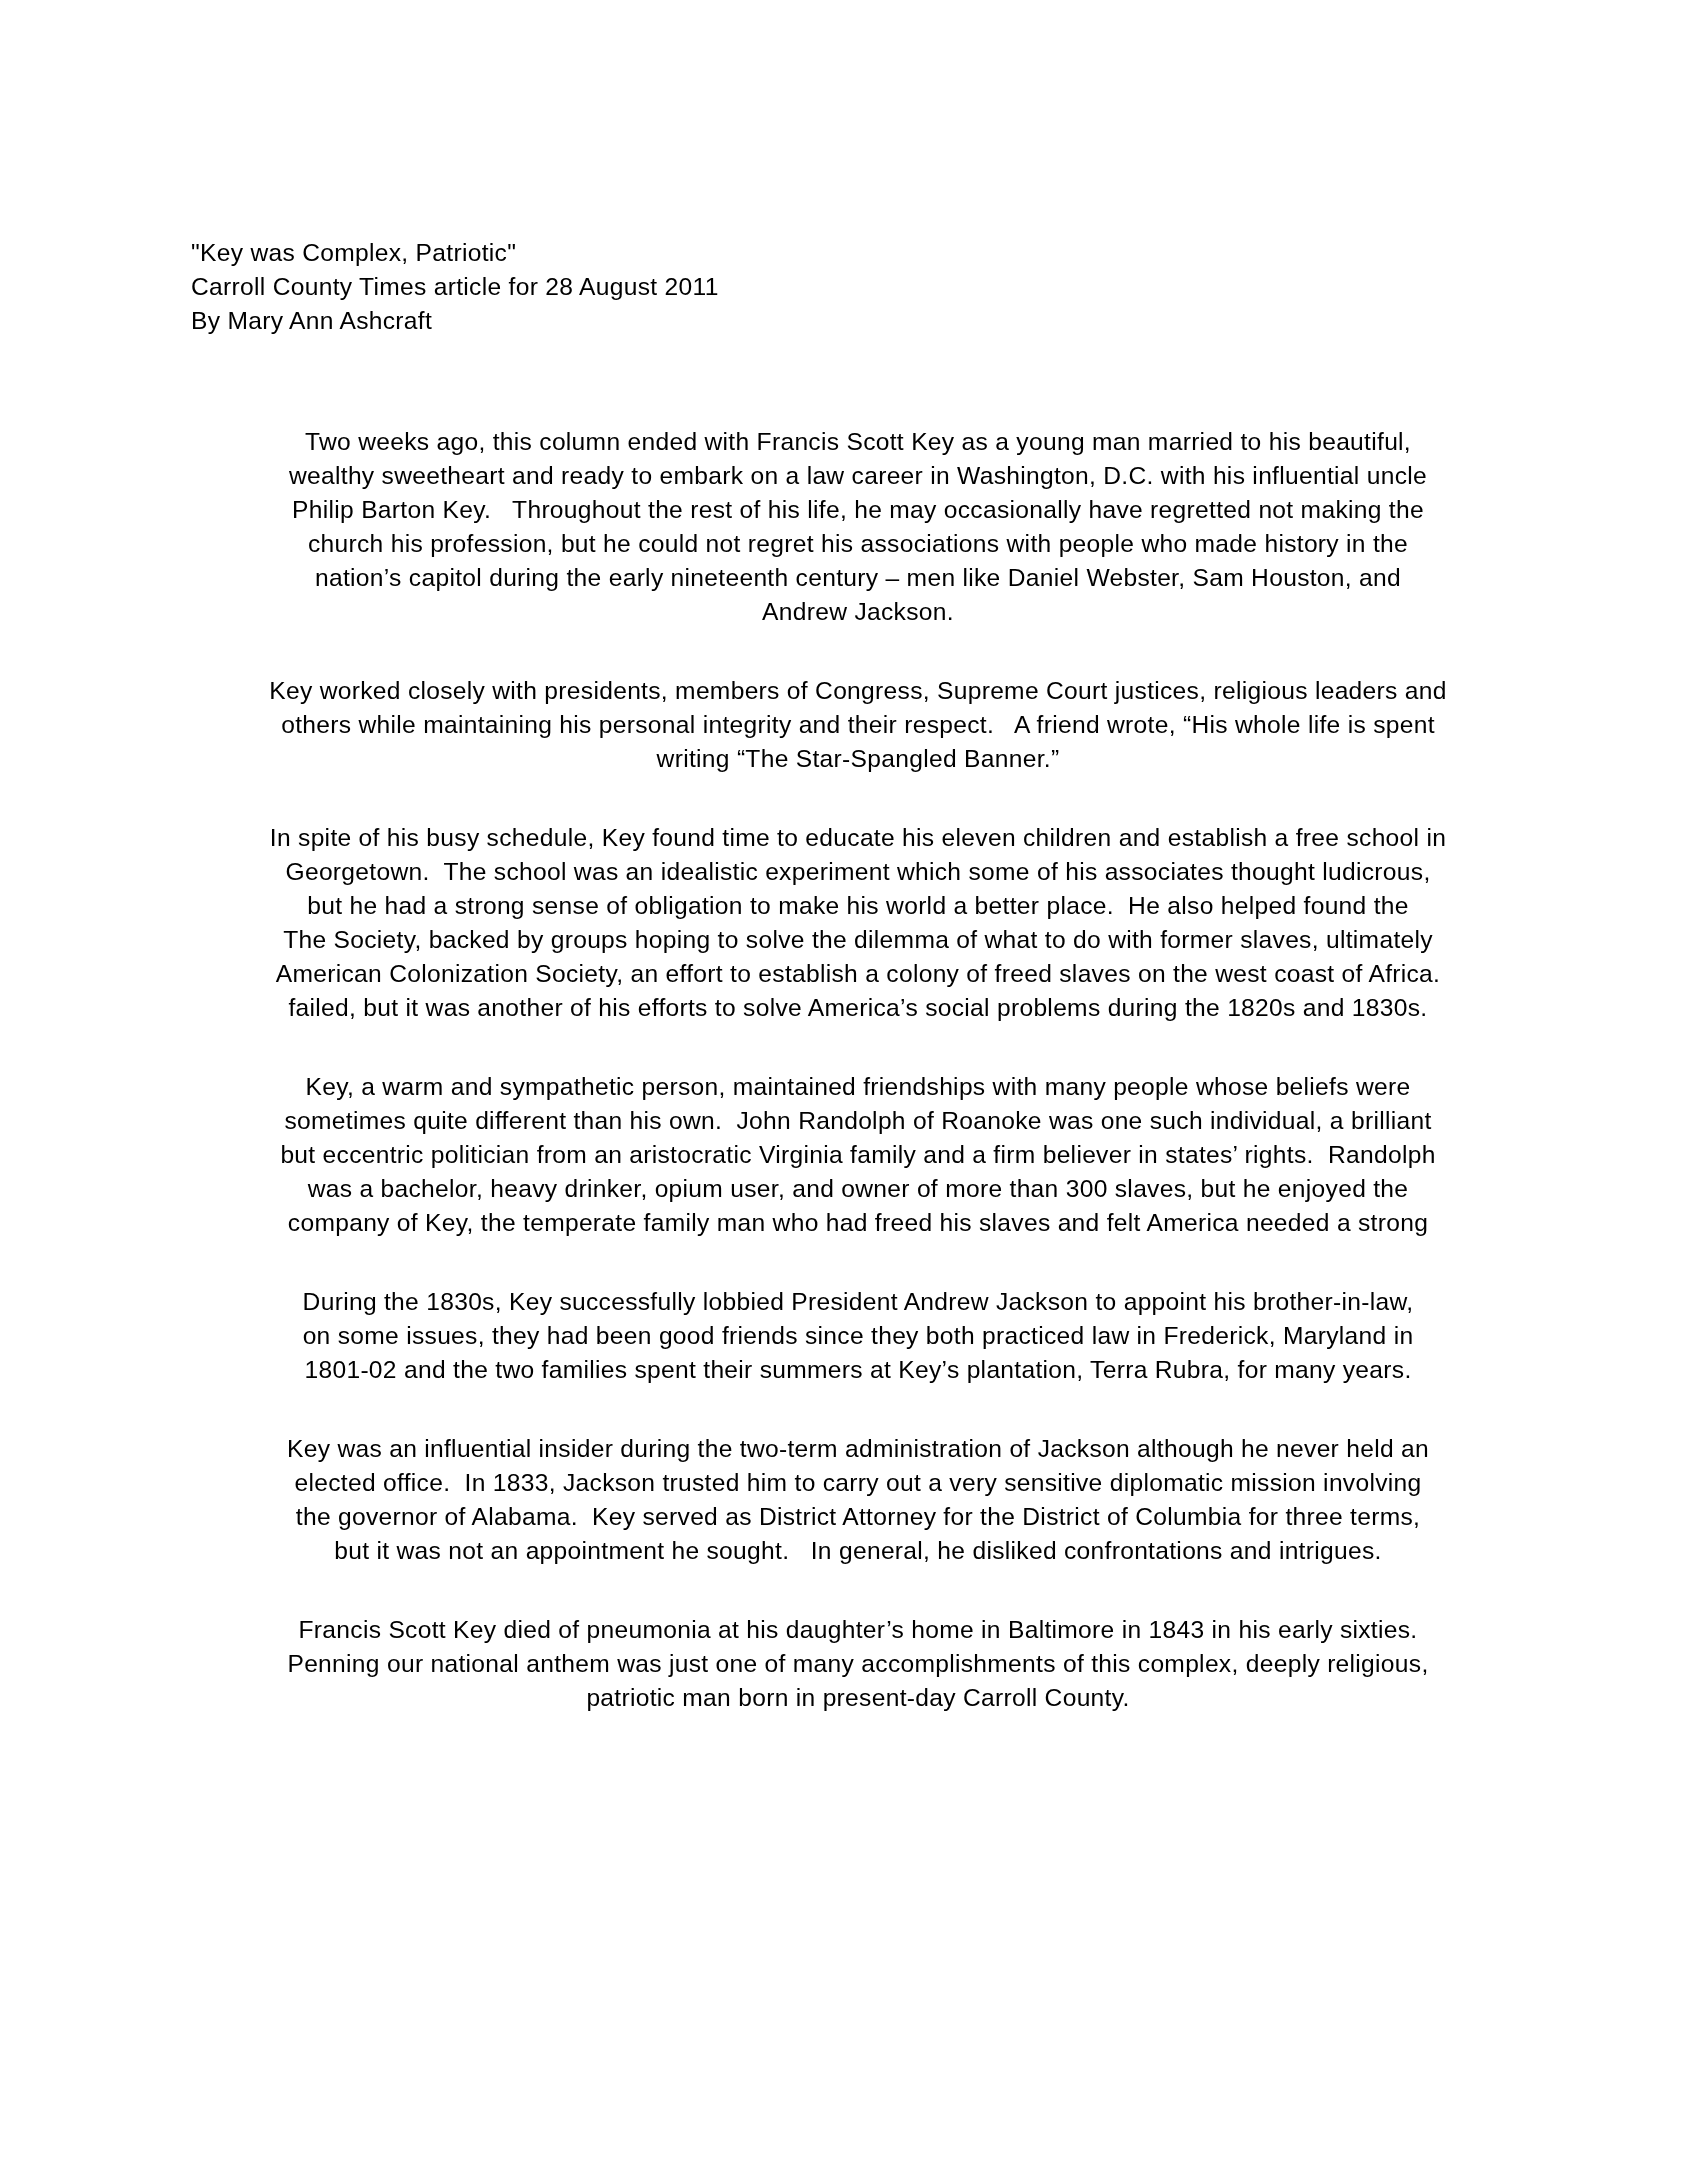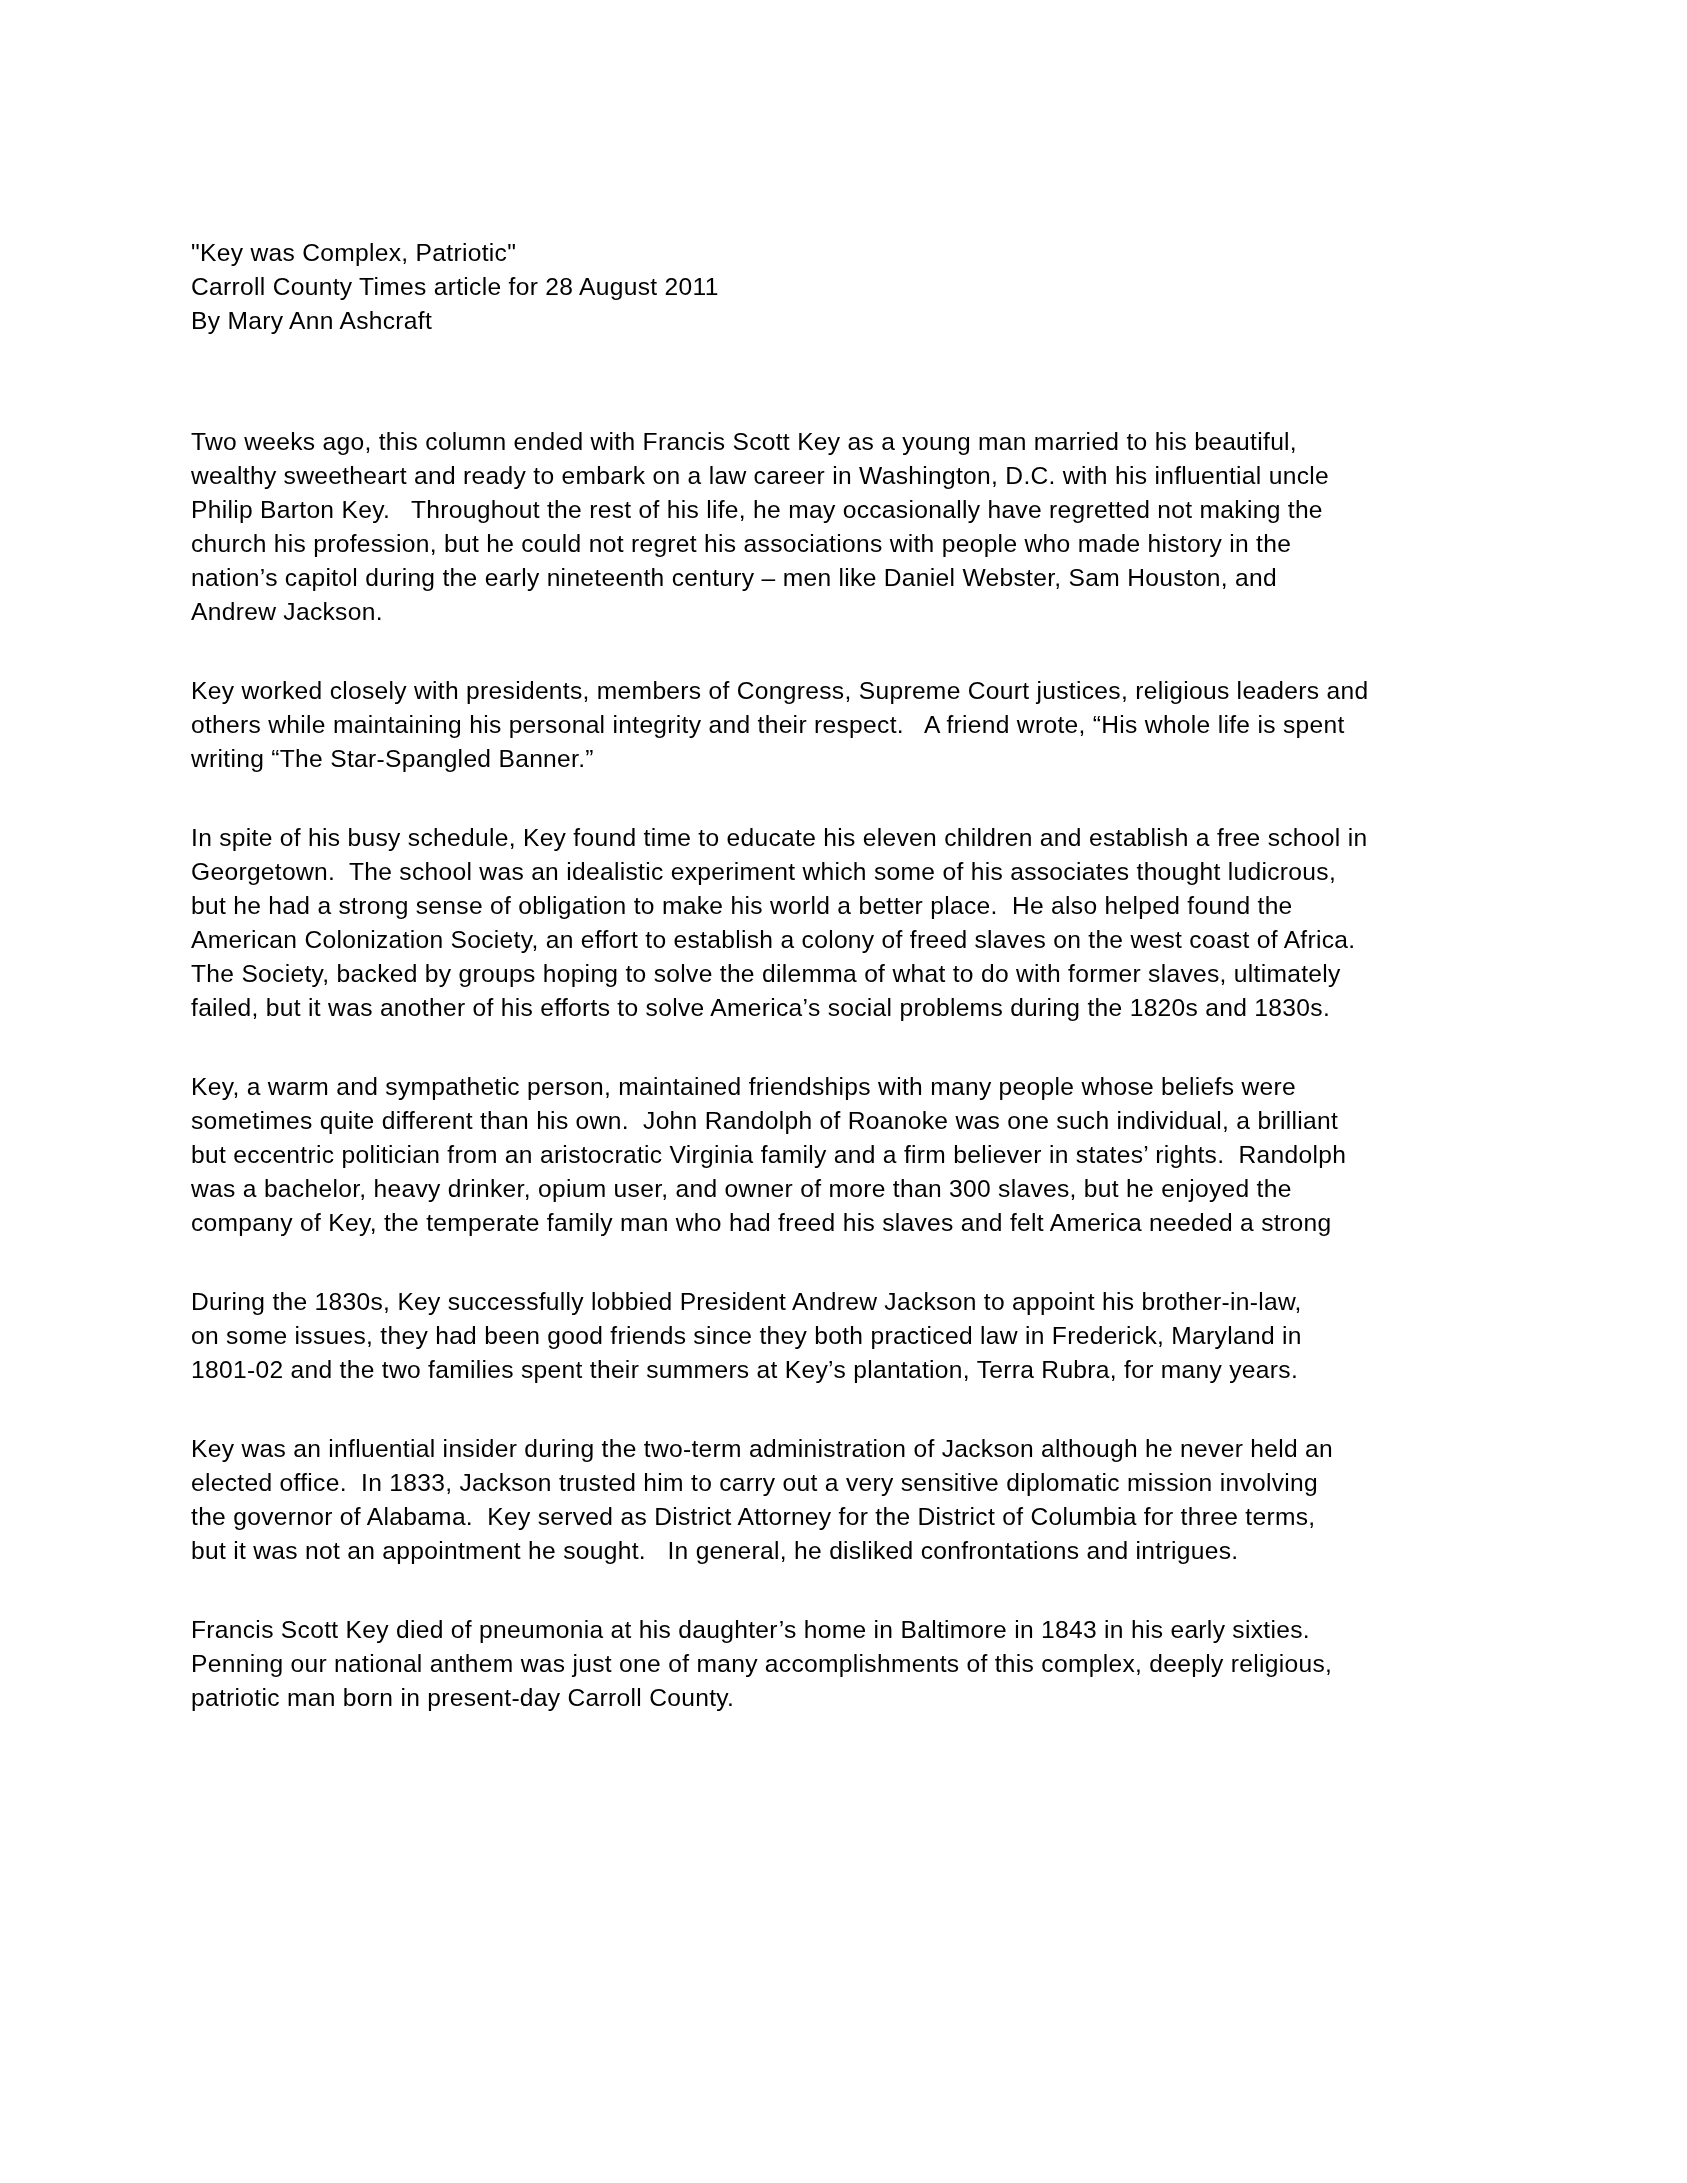--- a/index.html
+++ b/index.html
@@ -28,20 +28,21 @@
     display: block;
     font-size: 24.6px;
     line-height: 34px;
     letter-spacing: 0.3px;
     white-space: pre;
     color: #000000;
   }
   p.para {
     margin: 0 0 45px 0;
     padding: 0;
+    text-align: center;
   }
 </style>
 </head>
 <body>
 
 <div class="page">
 
   <header class="header-block">
     <span class="header-line">"Key was Complex, Patriotic"</span>
     <span class="header-line">Carroll County Times article for 28 August 2011</span>
@@ -60,22 +61,22 @@
       </p>
       <p class="para">
         <span class="line">Key worked closely with presidents, members of Congress, Supreme Court justices, religious leaders and</span>
         <span class="line">others while maintaining his personal integrity and their respect.   A friend wrote, “His whole life is spent</span>
         <span class="line">writing “The Star-Spangled Banner.”</span>
       </p>
       <p class="para">
         <span class="line">In spite of his busy schedule, Key found time to educate his eleven children and establish a free school in</span>
         <span class="line">Georgetown.  The school was an idealistic experiment which some of his associates thought ludicrous,</span>
         <span class="line">but he had a strong sense of obligation to make his world a better place.  He also helped found the</span>
+        <span class="line">The Society, backed by groups hoping to solve the dilemma of what to do with former slaves, ultimately</span>
         <span class="line">American Colonization Society, an effort to establish a colony of freed slaves on the west coast of Africa.</span>
-        <span class="line">The Society, backed by groups hoping to solve the dilemma of what to do with former slaves, ultimately</span>
         <span class="line">failed, but it was another of his efforts to solve America’s social problems during the 1820s and 1830s.</span>
       </p>
       <p class="para">
         <span class="line">Key, a warm and sympathetic person, maintained friendships with many people whose beliefs were</span>
         <span class="line">sometimes quite different than his own.  John Randolph of Roanoke was one such individual, a brilliant</span>
         <span class="line">but eccentric politician from an aristocratic Virginia family and a firm believer in states’ rights.  Randolph</span>
         <span class="line">was a bachelor, heavy drinker, opium user, and owner of more than 300 slaves, but he enjoyed the</span>
         <span class="line">company of Key, the temperate family man who had freed his slaves and felt America needed a strong</span>
       </p>
       <p class="para">

